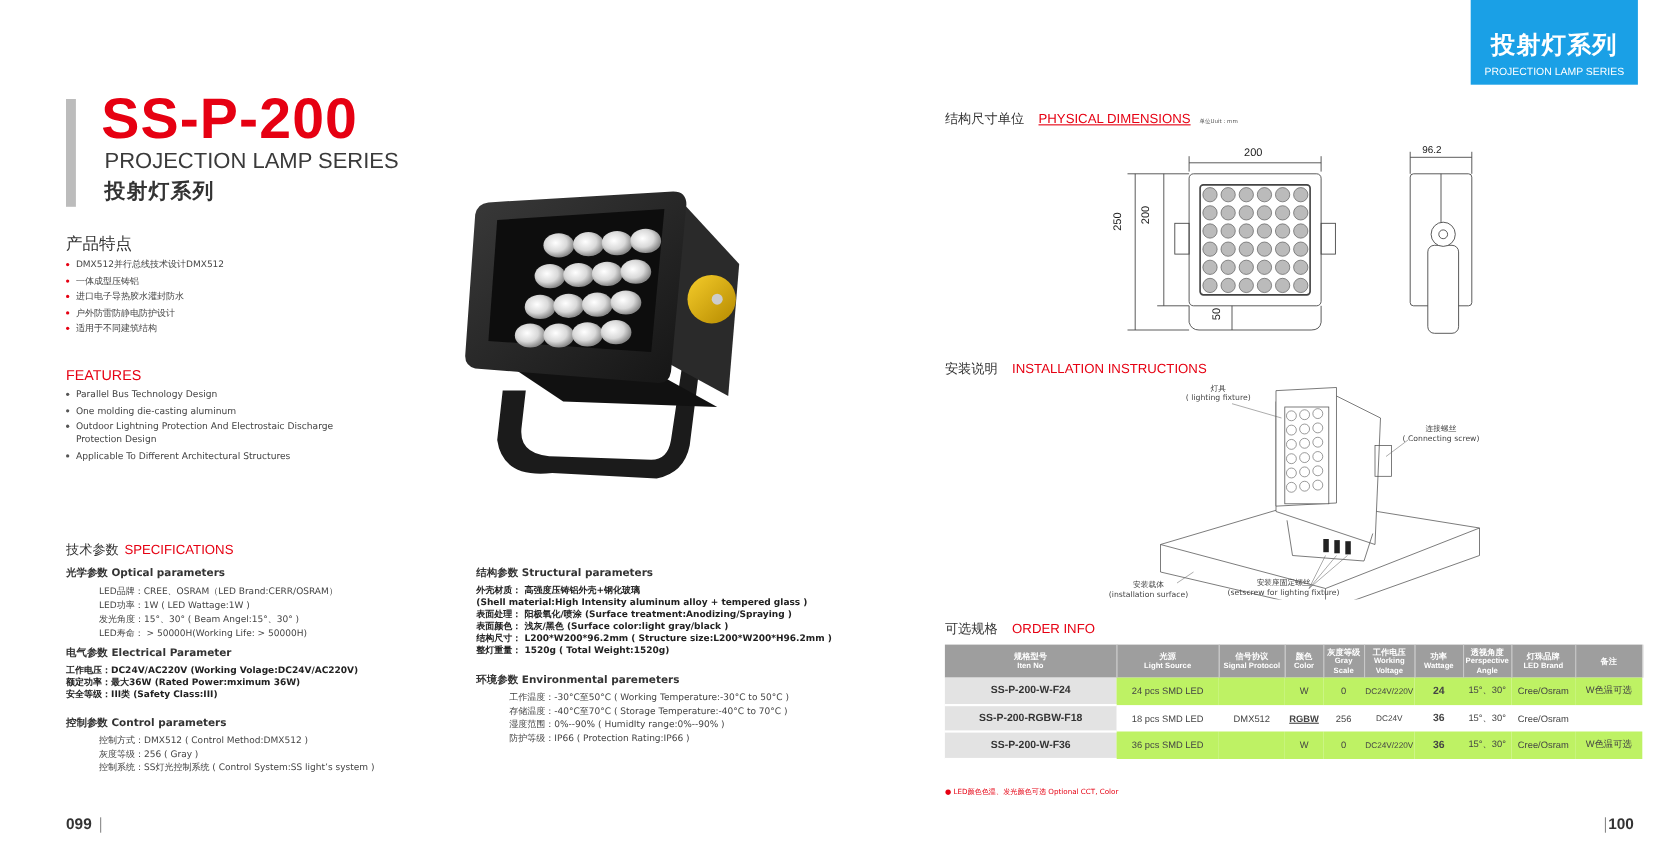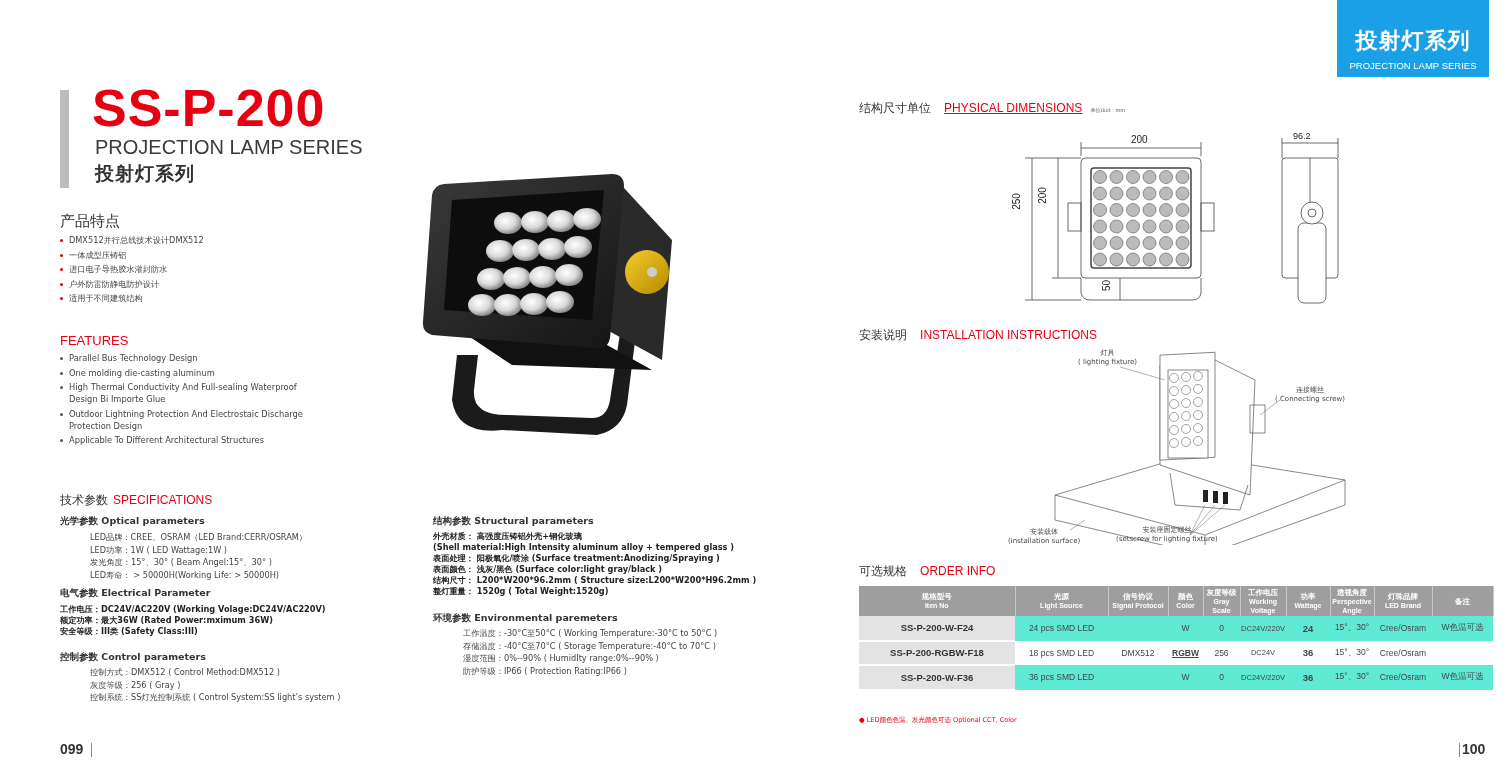--- a/index.html
+++ b/index.html
@@ -31,21 +31,21 @@
   .param-head { font-size: 9.5px; font-weight: bold; color: #333; }
   .param-line { font-size: 8.2px; color: #444; line-height: 12.5px; white-space: nowrap; padding-left: 30px; }
   .param-bold { font-size: 8.2px; color: #222; line-height: 11px; font-weight: bold; white-space: nowrap; }
 
   
   .order-table { left: 859px; top: 586px; width: 634px; border-collapse: collapse; table-layout: fixed; }
   .order-table th { background: #9e9e9e; color: #fff; font-size: 7px; font-weight: bold; height: 30px; border-right: 1px solid #c8c8c8; line-height: 9px; font-family: "Liberation Sans", sans-serif; }
   .order-table th .cn { display: block; font-size: 7.5px; }
   .order-table td { font-size: 8.5px; color: #444; text-align: center; height: 24.5px; font-family: "Liberation Sans", sans-serif; }
   .order-table td.item { background: #e3e3e3; font-weight: bold; font-size: 9.5px; color: #333; border-bottom: 2px solid #fff; }
-  .order-table tr.alt td:not(.item) { background: #5eead4; }
+  .order-table tr.alt td:not(.item) { background: #bef264; }
   .order-table td.watt { font-weight: bold; font-size: 9.5px; }
   .order-table td.small { font-size: 7.5px; }
 
   .note { left: 859px; top: 716px; font-size: 6.5px; color: #e60012; }
 
   .page-num { font-family: "Liberation Sans", sans-serif; font-weight: bold; font-size: 14px; color: #333; }
   .page-bar { width: 1px; height: 14px; background: #888; }
 
   .dim-label { font-family: "Liberation Sans", sans-serif; font-size: 10px; color: #222; }
   .inst-label { font-size: 7px; color: #444; text-align: center; line-height: 9px; }
@@ -69,21 +69,20 @@
   <li>一体成型压铸铝</li>
   <li>进口电子导热胶水灌封防水</li>
   <li>户外防雷防静电防护设计</li>
   <li>适用于不同建筑结构</li>
 </ul>
 
 <div class="abs sec-red" style="left:60px; top:333px; font-size:13px;">FEATURES</div>
 <ul class="abs bullet-list feat-list" style="left:60px; top:352px; width:250px;">
   <li>Parallel Bus Technology Design</li>
   <li>One molding die-casting aluminum</li>
-  <li>High Thermal Conductivity And Full-sealing Waterproof Design Bi Importe Glue</li>
   <li>Outdoor Lightning Protection And Electrostaic Discharge Protection Design</li>
   <li>Applicable To Different Architectural Structures</li>
 </ul>
 
 <svg class="abs" style="left:412px; top:160px;" width="275" height="285" viewBox="0 0 275 285">
   <defs>
     <linearGradient id="bodyG" x1="0" y1="0" x2="1" y2="1">
       <stop offset="0" stop-color="#3a3a3a"></stop>
         <stop offset="1" stop-color="#151515"></stop>
     </linearGradient>

